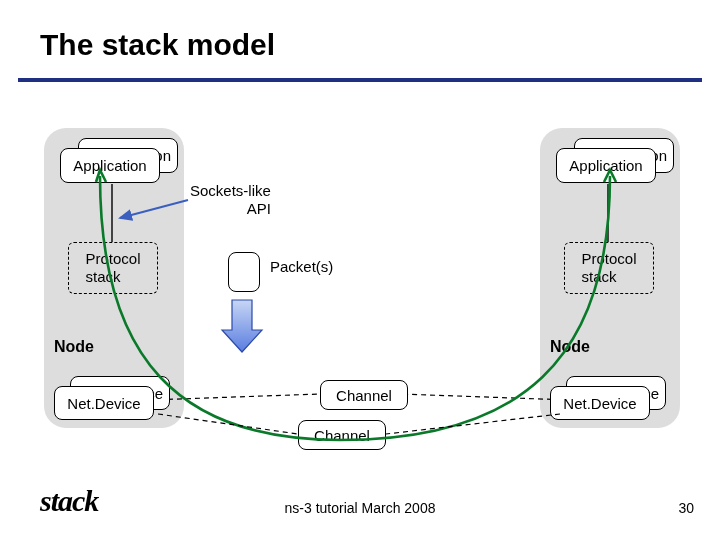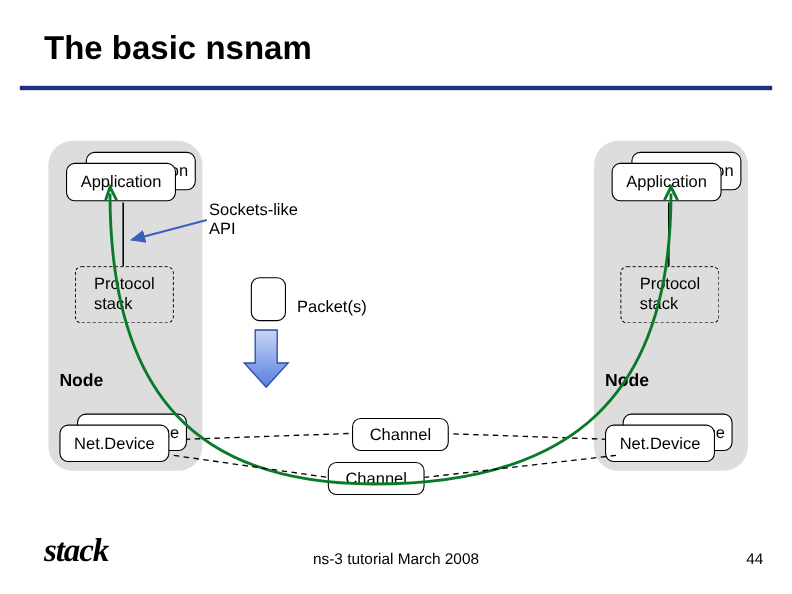--- a/index.html
+++ b/index.html
@@ -58,21 +58,21 @@
 
   svg.overlay {
     position: absolute; left: 0; top: 0; width: 720px; height: 540px;
     pointer-events: none; z-index: 1;
   }
   svg.overlay-top { z-index: 5; }
 </style>
 </head>
 <body>
 
-<div class="title">The basic nsnam</div>
+<div class="title">The stack model</div>
 <div class="title-rule"></div>
 
 <svg class="overlay">
   <line x1="150" y1="400" x2="320" y2="394" stroke="#000" stroke-width="1.2" stroke-dasharray="5 4"></line>
   <line x1="570" y1="400" x2="400" y2="394" stroke="#000" stroke-width="1.2" stroke-dasharray="5 4"></line>
 </svg>
 
 <div class="node-bg node-left"></div>
 <div class="node-bg node-right"></div>
 
@@ -86,22 +86,22 @@
 
 <div class="box box-back" style="left:574px; top:138px; width:100px; height:35px; justify-content:flex-end; padding-right:6px;">on</div>
 <div class="box" style="left:556px; top:148px; width:100px; height:35px;">Application</div>
 <div class="dash" style="left:564px; top:242px; width:90px; height:52px; white-space:pre;">Protocol
 stack</div>
 <div class="node-label" style="left:550px; top:338px;">Node</div>
 <div class="box box-back" style="left:566px; top:376px; width:100px; height:34px; justify-content:flex-end; padding-right:6px;">ce</div>
 <div class="box" style="left:550px; top:386px; width:100px; height:34px;">Net.Device</div>
 
 <div class="box" style="left:228px; top:252px; width:32px; height:40px;"></div>
-<div class="label" style="left:270px; top:258px;margin-top:13px;">Packet(s)</div>
-<div class="label" style="left:190px; top:182px; white-space:pre; text-align:left;">Sockets-like
+<div class="label" style="left:270px; top:258px;">Packet(s)</div>
+<div class="label" style="left:190px; top:182px; white-space:pre; text-align:right;">Sockets-like
 API</div>
 
 <div class="box" style="left:320px; top:380px; width:88px; height:30px;">Channel</div>
 <div class="box" style="left:298px; top:420px; width:88px; height:30px;">Channel</div>
 
 <svg class="overlay overlay-top">
   <defs>
     <marker id="arrA" markerWidth="10" markerHeight="10" refX="6" refY="3" orient="auto">
       <path d="M0,0 L7,3 L0,6 Z" fill="#3a5fbf"></path>
     </marker>
@@ -125,13 +125,13 @@
            C 520 440, 610 360, 610 176" fill="none" stroke="#0a7a2a" stroke-width="2.6"></path>
   <path d="M96 182 L100 170 L106 182" fill="none" stroke="#0a7a2a" stroke-width="2.6"></path>
   <path d="M604 182 L610 170 L616 182" fill="none" stroke="#0a7a2a" stroke-width="2.6"></path>
 
   <line x1="158" y1="414" x2="298" y2="434" stroke="#000" stroke-width="1.2" stroke-dasharray="5 4"></line>
   <line x1="560" y1="414" x2="386" y2="434" stroke="#000" stroke-width="1.2" stroke-dasharray="5 4"></line>
 </svg>
 
 <div class="logo">stack</div>
 <div class="footer">ns-3 tutorial March 2008</div>
-<div class="pagenum">44</div>
+<div class="pagenum">30</div>
 
 </body></html>

